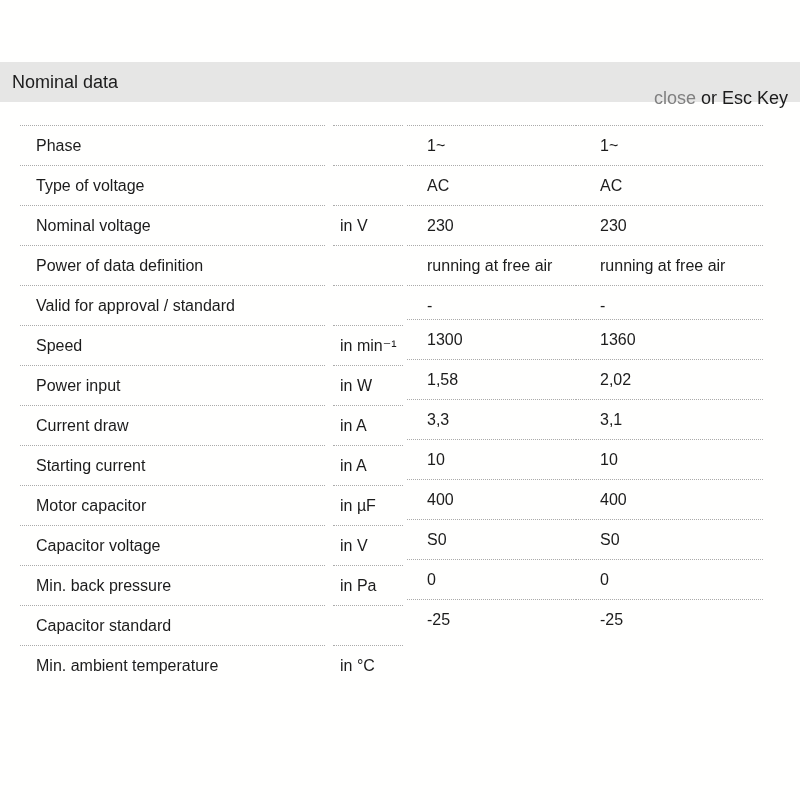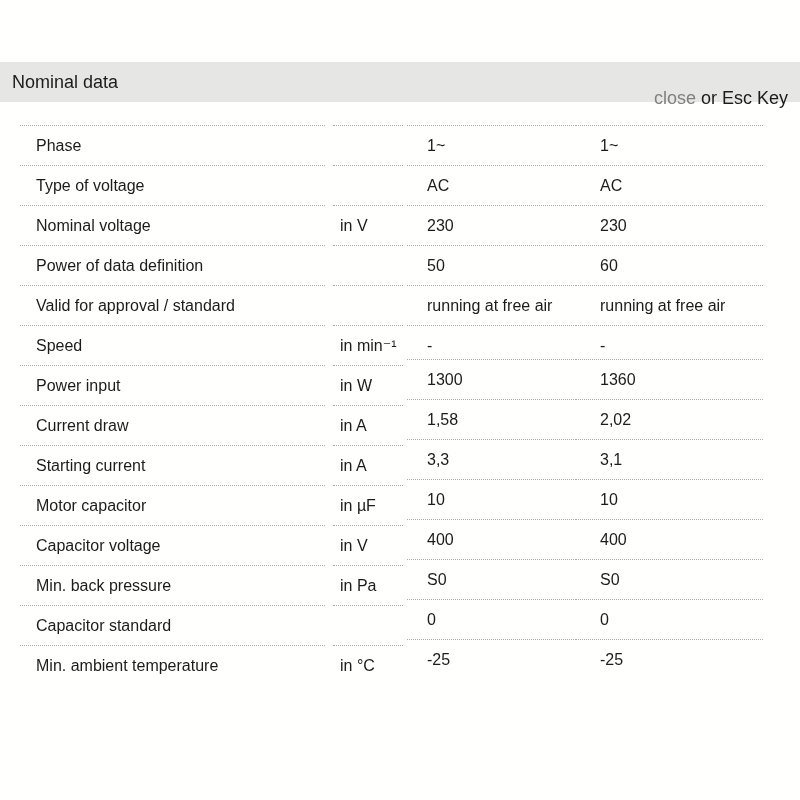--- a/index.html
+++ b/index.html
@@ -150,24 +150,20 @@
   <div class="row">
     <div class="cell v1">AC</div>
     <div class="cell v2">AC</div>
   </div>
 
   <div class="row">
     <div class="cell v1">230</div>
     <div class="cell v2">230</div>
   </div>
 
-  <div class="row">
-    <div class="cell v1">50</div>
-    <div class="cell v2">60</div>
-  </div>
 
   <div class="row">
     <div class="cell v1">running at free air</div>
     <div class="cell v2">running at free air</div>
   </div>
 
   <div class="row">
     <div class="cell v1">-</div>
     <div class="cell v2">-</div>
   </div>

